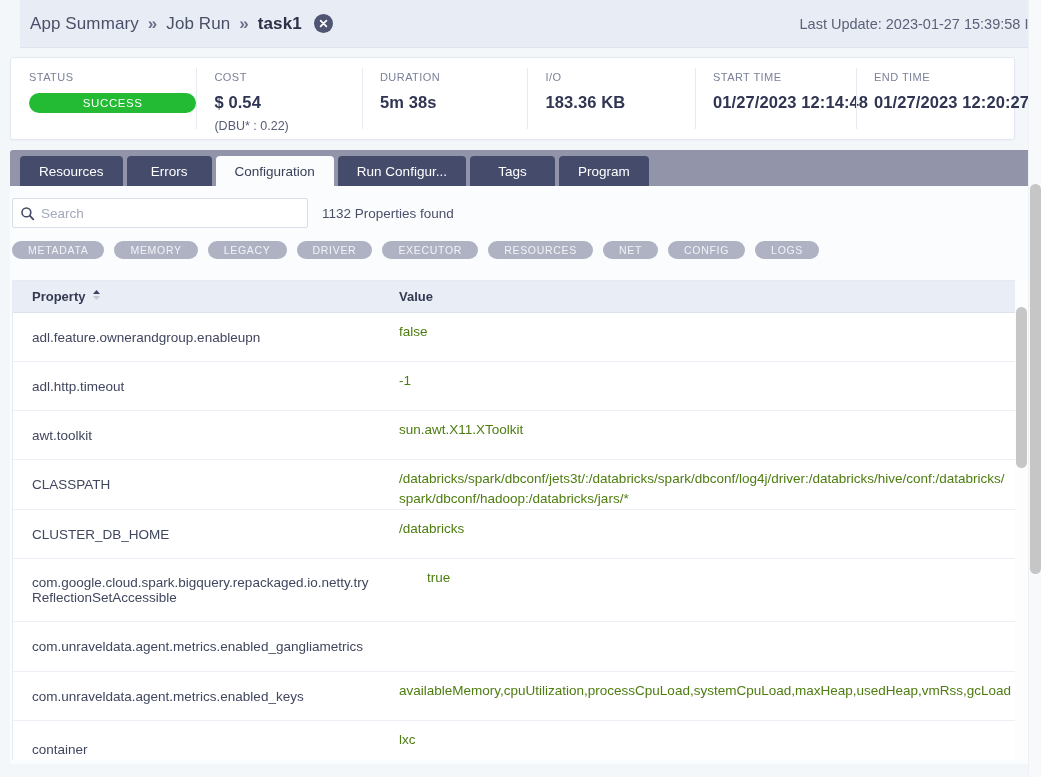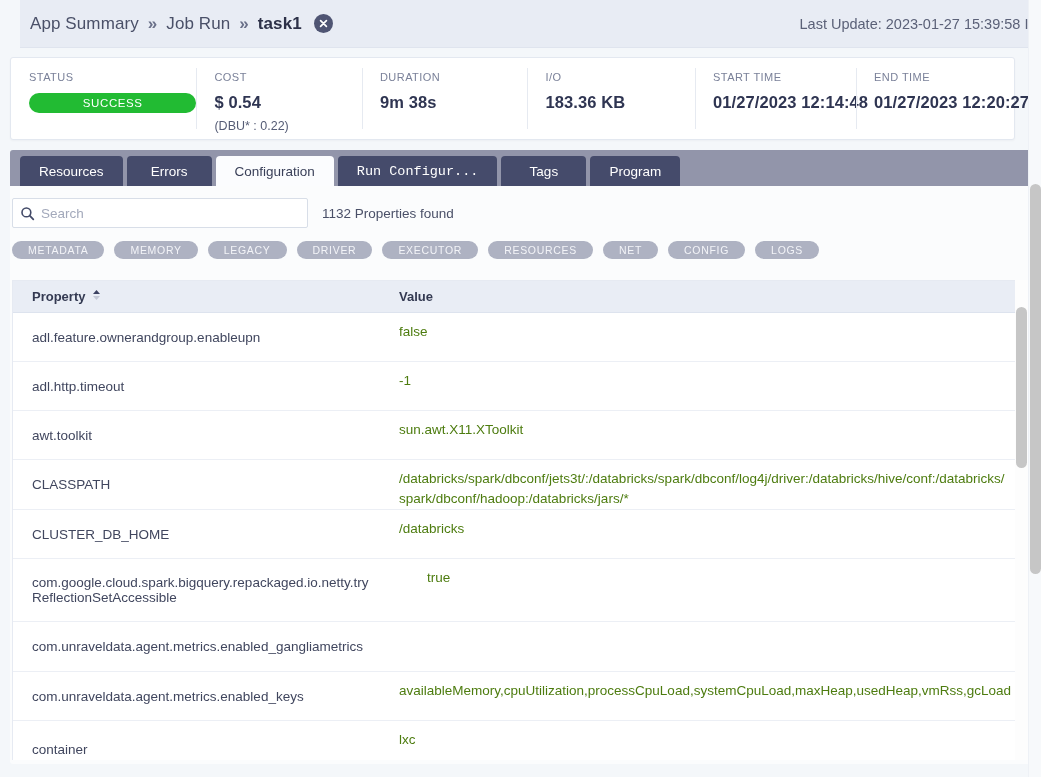--- a/index.html
+++ b/index.html
@@ -112,21 +112,21 @@
     margin-right: 4px;
     background: #434a६e;
     background: #454b6b;
     color: #ffffff;
     font-size: 13.5px;
     border-radius: 4px 4px 0 0;
     display: flex; align-items: center; justify-content: center;
     white-space: nowrap;
     cursor: pointer;
   }
-  .tab.wide { min-width: 104px; font-family: Liberation Mono, monospace; }
+  .tab.wide { min-width: 104px; }
   .tab.active {
     background: #fbfcfe; color: #3a4059;
   }
 
   
   .panel {
     position: absolute; left: 10px; top: 186px;
     width: 1022px; height: 578px;
     background: #fbfcfd;
     border-radius: 0 0 3px 3px;
@@ -283,21 +283,21 @@
     </div>
 
     <div class="sm-cell c-cost">
       <span class="sm-label">COST</span>
       <span class="sm-value">$ 0.54</span>
       <span class="sm-sub">(DBU* : 0.22)</span>
     </div>
 
     <div class="sm-cell c-duration">
       <span class="sm-label">DURATION</span>
-      <span class="sm-value">9m 38s</span>
+      <span class="sm-value">5m 38s</span>
     </div>
 
     <div class="sm-cell c-io">
       <span class="sm-label">I/O</span>
       <span class="sm-value">183.36 KB</span>
     </div>
 
     <div class="sm-cell c-start">
       <span class="sm-label">START TIME</span>
       <span class="sm-value">01/27/2023 12:14:48</span>

